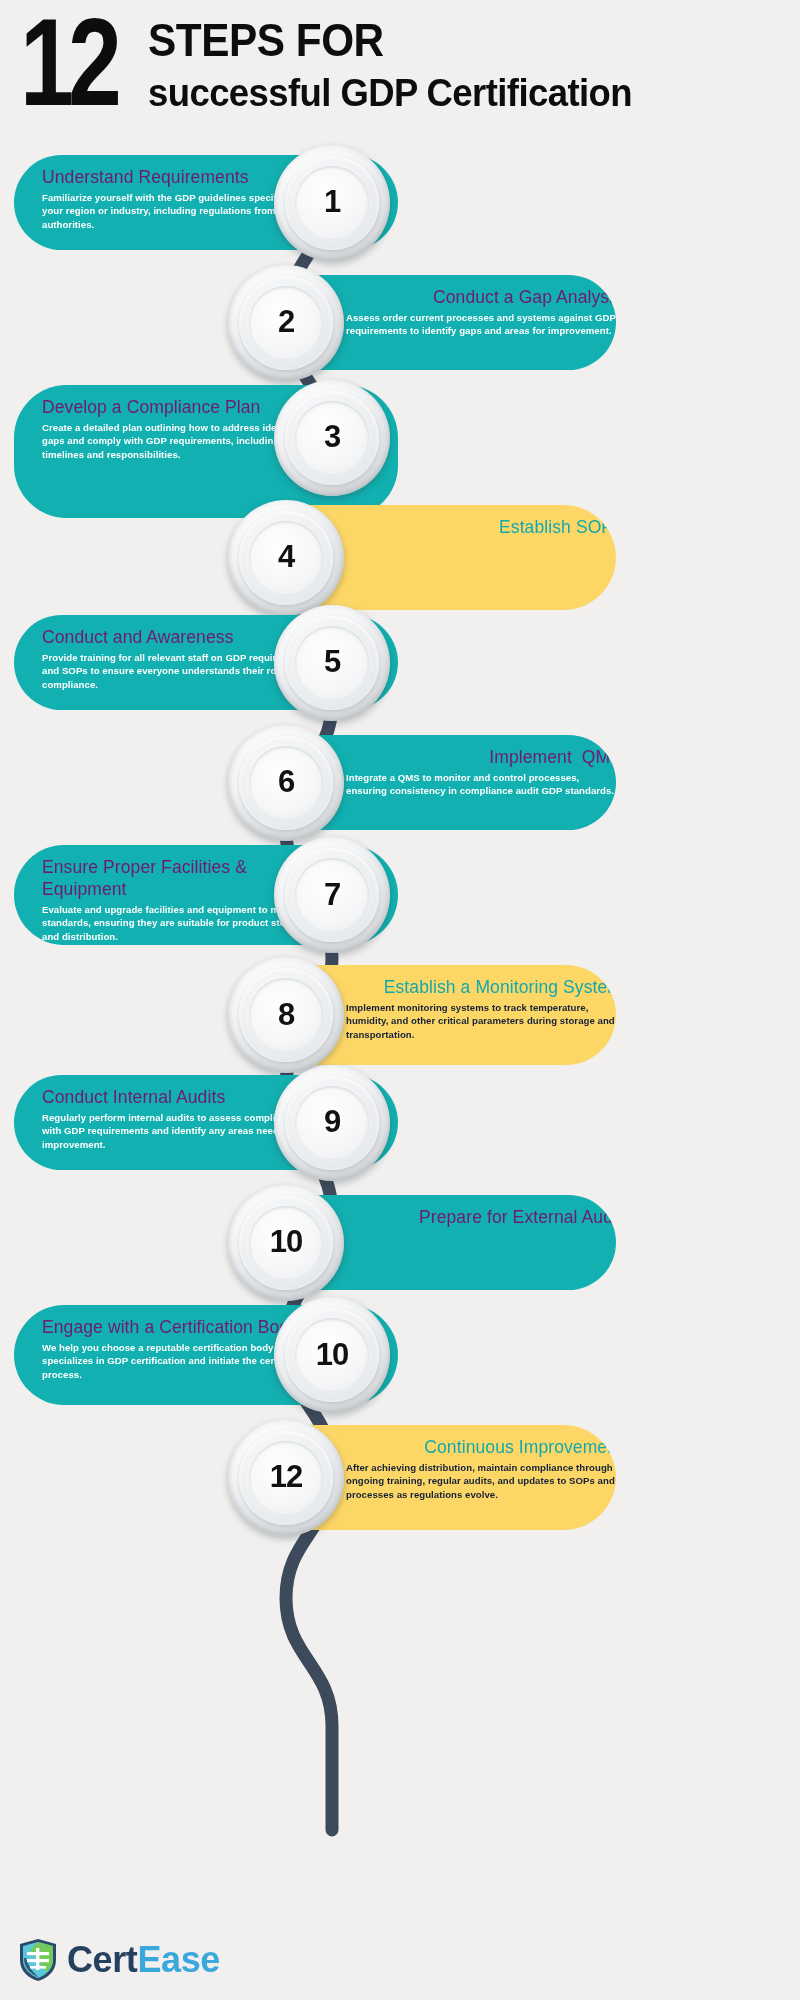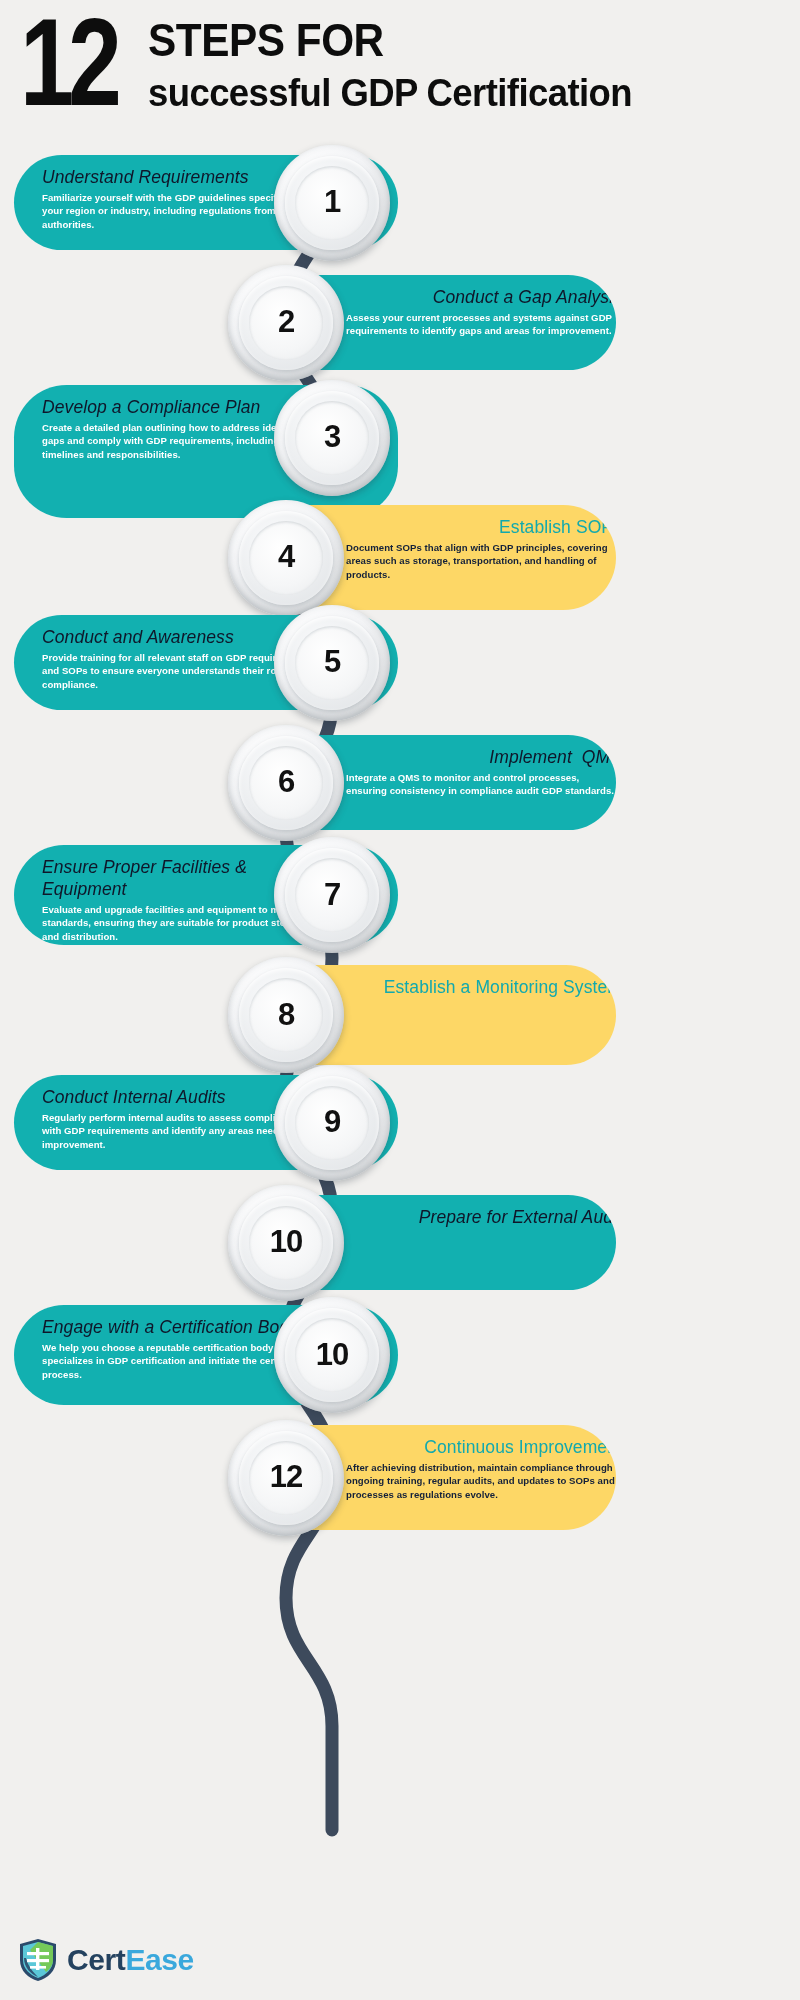--- a/index.html
+++ b/index.html
@@ -64,21 +64,21 @@
   .step.left  .card-text{ left:28px;  text-align:left; }
   .step.right .card-text{ left:114px; text-align:left; }
 
   .card-title{
     font-size:17.5px;
     font-weight:normal;
     line-height:22px;
     letter-spacing:0.1px;
     white-space:pre-wrap;
   }
-  .card.teal  .card-title{ color:#0f172a;font-style:italic; }
+  .card.teal  .card-title{ color:#701a75; }
   .card.yellow .card-title{ color:#12a9ae; }
   .step.right .card-title{ text-align:right; }
   .step.left  .card-title{ text-align:left; }
 
   .card-body{
     margin-top:3px;
     font-size:9.6px;
     font-weight:bold;
     line-height:13.4px;
     letter-spacing:0.05px;
@@ -120,21 +120,21 @@
     transform:translateY(-1px);
   }
 
   
   #footer{
     position:absolute; left:18px; top:1938px;
     display:flex; align-items:center; gap:9px;
   }
   #logo-mark{ width:40px; height:44px; flex:0 0 auto; }
   #logo-text{
-    font-size:30px; font-weight:bold; letter-spacing:-0.4px;
+    font-size:36px; font-weight:bold; letter-spacing:-0.4px;
   }
   .logo-cert{ color:#24425f; }
   .logo-ease{ color:#3aa8dc; }
 </style>
 </head>
 <body>
 
 <div id="header">
   <div id="big-number">12</div>
   <div id="title-line1">STEPS FOR</div>
@@ -175,21 +175,21 @@
         <div class="ring-mid"></div>
         <div class="ring-inner">
           <span class="badge-num">1</span>
         </div>
       </div>
     </div>
     <div class="step right" style="left: 0px; top: 275px; width: 800px; height: 120px;">
       <div class="card teal" style="height: 95px; border-radius: 47.5px;">
         <div class="card-text">
           <div class="card-title">Conduct a Gap Analysis</div>
-          <div class="card-body">Assess your current processes and systems against GDP requirements to identify gaps and areas for improvement.</div>
+          <div class="card-body">Assess order current processes and systems against GDP requirements to identify gaps and areas for improvement.</div>
         </div>
       </div>
       <div class="badge" style="top: -10.5px;">
         <div class="ring-outer"></div>
         <div class="ring-mid"></div>
         <div class="ring-inner">
           <span class="badge-num">2</span>
         </div>
       </div>
     </div>
@@ -205,21 +205,20 @@
         <div class="ring-mid"></div>
         <div class="ring-inner">
           <span class="badge-num">3</span>
         </div>
       </div>
     </div>
     <div class="step right" style="left: 0px; top: 505px; width: 800px; height: 120px;">
       <div class="card yellow" style="height: 105px; border-radius: 52.5px;">
         <div class="card-text">
           <div class="card-title">Establish SOPs</div>
-          <div class="card-body">Document SOPs that align with GDP principles, covering areas such as storage, transportation, and handling of products.</div>
         </div>
       </div>
       <div class="badge" style="top: -5.5px;">
         <div class="ring-outer"></div>
         <div class="ring-mid"></div>
         <div class="ring-inner">
           <span class="badge-num">4</span>
         </div>
       </div>
     </div>
@@ -265,20 +264,21 @@
         <div class="ring-mid"></div>
         <div class="ring-inner">
           <span class="badge-num">7</span>
         </div>
       </div>
     </div>
     <div class="step right" style="left: 0px; top: 965px; width: 800px; height: 120px;">
       <div class="card yellow" style="height: 100px; border-radius: 50px;">
         <div class="card-text">
           <div class="card-title">Establish a Monitoring System</div>
+          <div class="card-body">Implement monitoring systems to track temperature, humidity, and other critical parameters during storage and transportation.</div>
         </div>
       </div>
       <div class="badge" style="top: -8px;">
         <div class="ring-outer"></div>
         <div class="ring-mid"></div>
         <div class="ring-inner">
           <span class="badge-num">8</span>
         </div>
       </div>
     </div>

